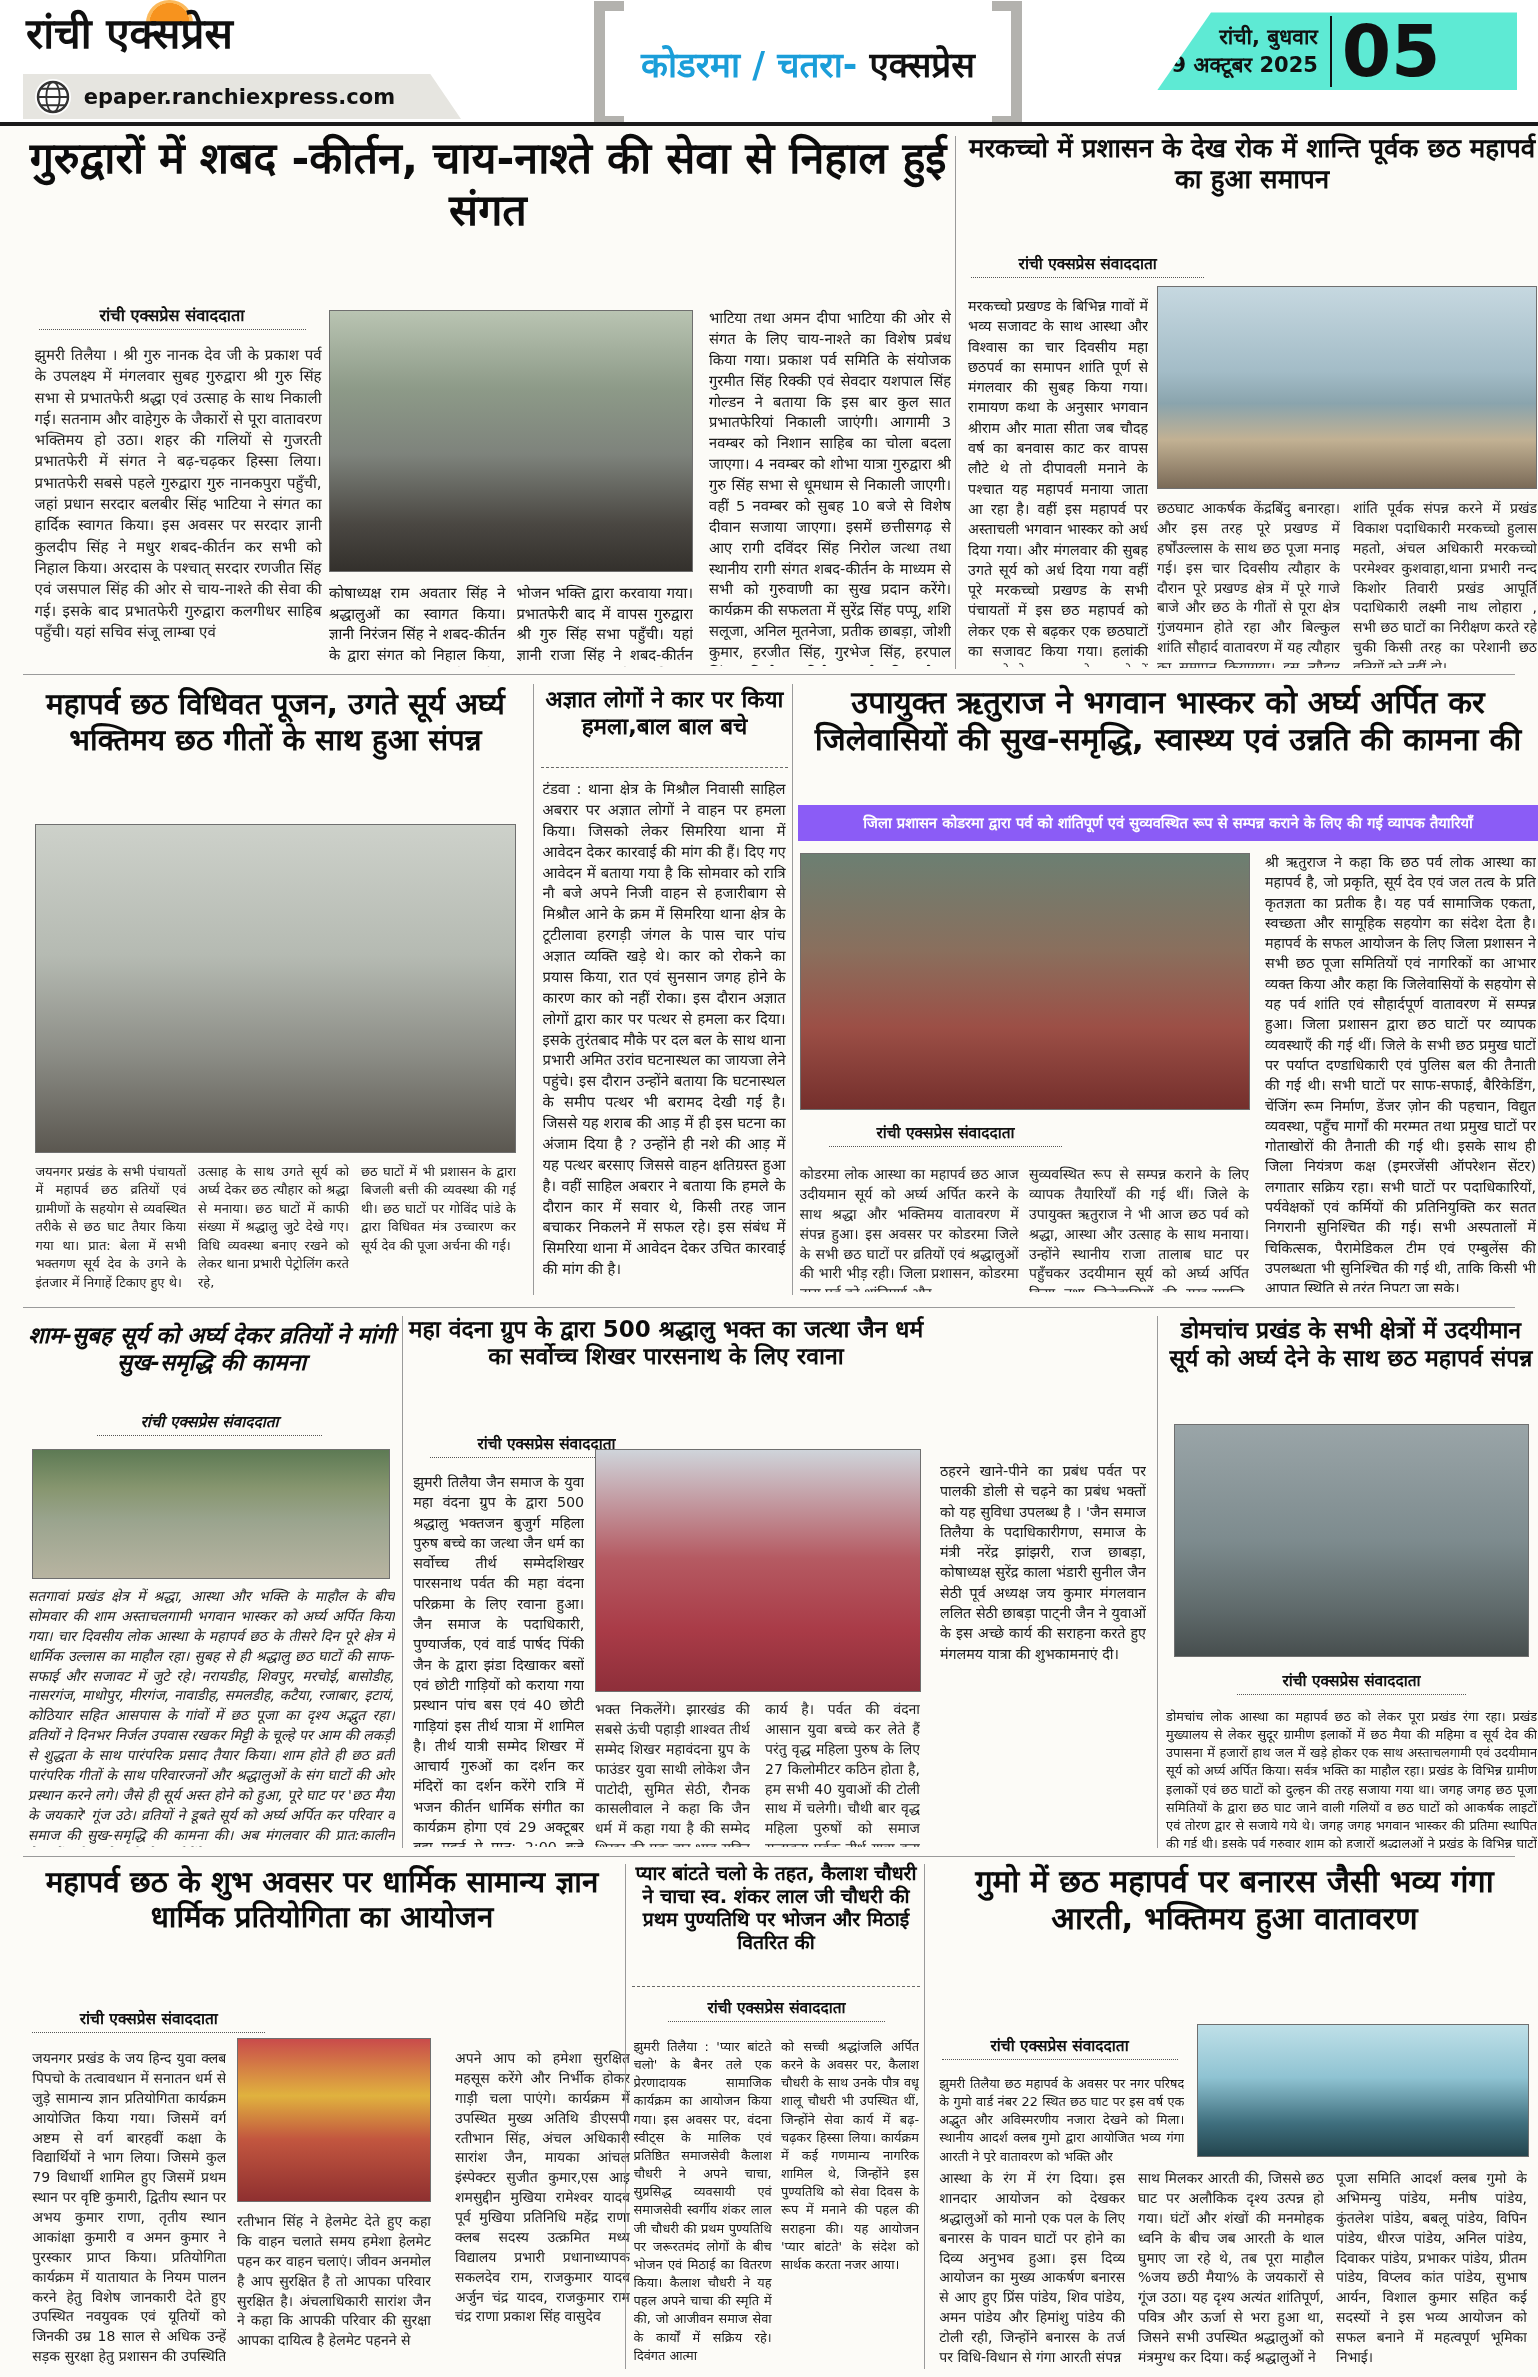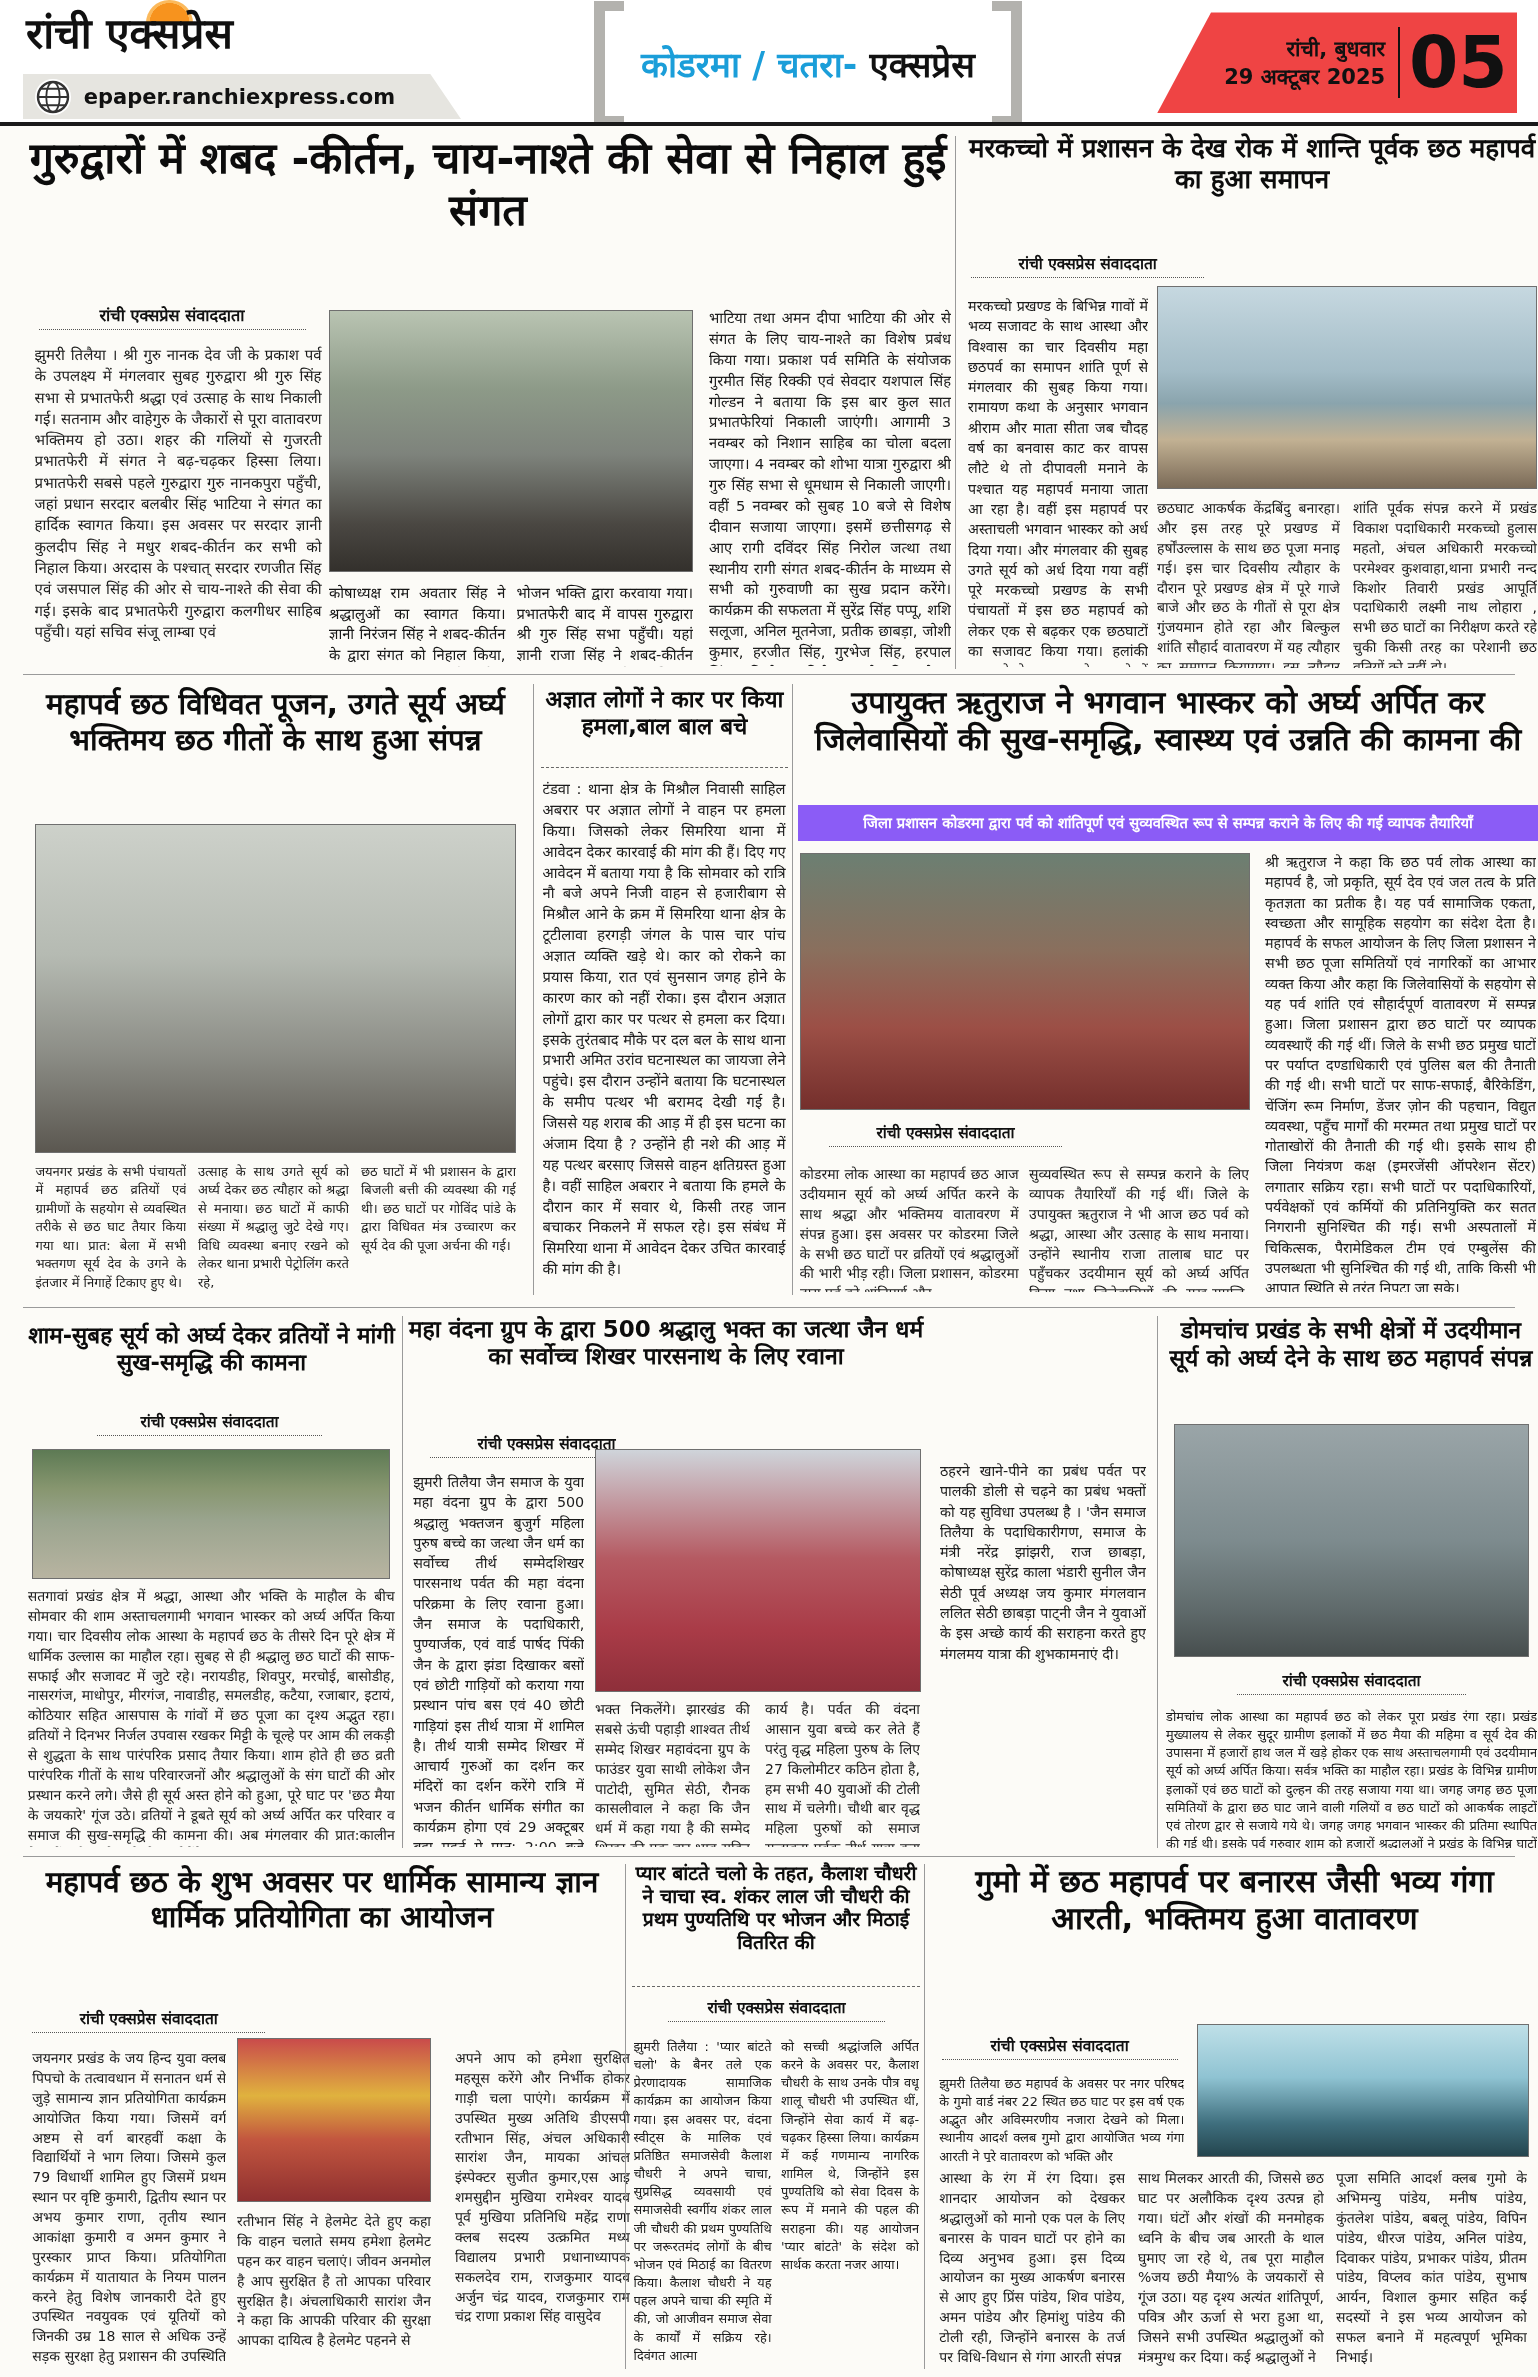--- a/index.html
+++ b/index.html
@@ -14,22 +14,22 @@
           clip-path:polygon(0 0,93% 0,100% 100%,0 100%);display:flex;align-items:center;}
   .globe{width:36px;height:36px;margin-left:12.4px;flex:0 0 auto;background:#fff;border-radius:50%;}
   .url{font-size:21px;font-weight:700;margin-left:12.4px;color:#111;}
   .brackets{position:absolute;left:564px;top:6.2px;width:488px;height:115px;display:flex;align-items:center;justify-content:center;}
   .brk{width:18.6px;height:105px;flex:0 0 auto;}
   .brkL{border-left:11.6px solid #b3b2ae;border-top:10px solid #b3b2ae;border-bottom:10px solid #b3b2ae;}
   .brkR{border-right:11.6px solid #b3b2ae;border-top:10px solid #b3b2ae;border-bottom:10px solid #b3b2ae;}
   .secttitle{font-size:35px;font-weight:800;margin:0 17px;white-space:nowrap;}
   .sect-blue{color:#1b9ed9;}
   .sect-black{color:#111;}
-  .dateblock{position:absolute;left:1157px;top:12.4px;width:360px;height:101px;background:#ef4444;
-             clip-path:polygon(15% 0,100% 0,100% 100%,0 100%);display:flex;align-items:center;justify-content:flex-end;}
+  .dateblock{position:absolute;left:1157px;top:12.4px;width:360px;height:78px;background:#5eead4;
+             clip-path:polygon(15% 0,100% 0,100% 100%,0 100%);display:flex;align-items:center;}
   .datelines{text-align:right;font-weight:700;font-size:21px;line-height:1.35;margin-right:12.4px;color:#111;}
   .pageno{font-size:71px;font-weight:800;border-left:2.3px solid #111;padding-left:9.3px;margin-right:9.3px;line-height:1;color:#111;}
   .rule{position:absolute;left:0;top:122px;width:1539px;height:3.9px;background:#1a1a1a;}
   
   .art{position:absolute;}
   .hl{position:absolute;margin:0;font-weight:800;color:#0c0c0c;text-align:center;line-height:1.2;overflow:hidden;}
   .byline{position:absolute;font-weight:700;font-size:15.5px;text-align:center;border-bottom:1.6px dotted #555;
           padding-bottom:3.1px;white-space:nowrap;overflow:hidden;color:#111;}
   .col{position:absolute;font-size:14.7px;line-height:1.42;text-align:justify;overflow:hidden;color:#1b1b1b;}
   .photo{position:absolute;border:0.8px solid #6f6f6f;box-sizing:border-box;}
@@ -68,21 +68,21 @@
   .artE{left:798px;top:681px;width:740px;height:616px;}
   .hlE{left:0;top:3.1px;width:100%;height:118px;font-size:31px;}
   .shE{position:absolute;left:0;top:124px;width:100%;height:36px;background:#8b5cf6;color:#fff;
        font-size:14.7px;font-weight:700;text-align:center;line-height:36px;white-space:nowrap;overflow:hidden;}
   .phE{left:1.6px;top:172px;width:450px;height:257px;background:linear-gradient(180deg,#6c7f72 0%,#8a6f5d 38%,#9c4f46 68%,#742f2c 100%);}
   .cEr{left:467px;top:171px;width:271px;height:440px;font-size:14.3px;}
   .bylE{left:31px;top:440px;width:233px;}
   .cE1{left:1.6px;top:484px;width:219px;height:127px;font-size:14px;}
   .cE2{left:231px;top:484px;width:220px;height:127px;font-size:14px;}
   
-  .artF{left:23px;top:1314px;width:377px;height:536px;}
+  .artF{left:23px;top:1314px;width:377px;height:536px;font-style:italic;}
   .hlF{left:0;top:7.8px;width:100%;height:82px;font-size:22.5px;}
   .bylF{left:74px;top:96px;width:225px;}
   .phF{left:9.3px;top:135px;width:358px;height:130px;background:linear-gradient(180deg,#5d7a54 0%,#87966f 30%,#9aa48e 55%,#b8b4a1 100%);}
   .cF{left:4.7px;top:273px;width:367px;height:260px;font-size:14px;}
   
   .artG{left:407px;top:1314px;width:744px;height:536px;}
   .hlG{left:0;top:1.6px;width:518px;height:112px;font-size:23px;}
   .bylG{left:23px;top:118px;width:233px;}
   .cG1{left:6.2px;top:158px;width:171px;height:375px;font-size:14.3px;}
   .phG{left:188px;top:135px;width:326px;height:243px;background:linear-gradient(180deg,#cfd4da 0%,#b55a62 45%,#a93b47 75%,#8e2f3a 100%);}

